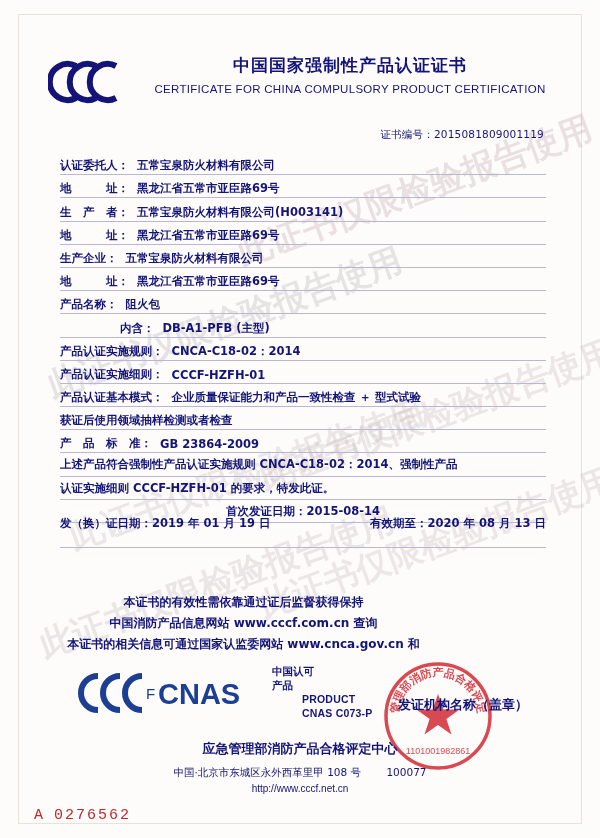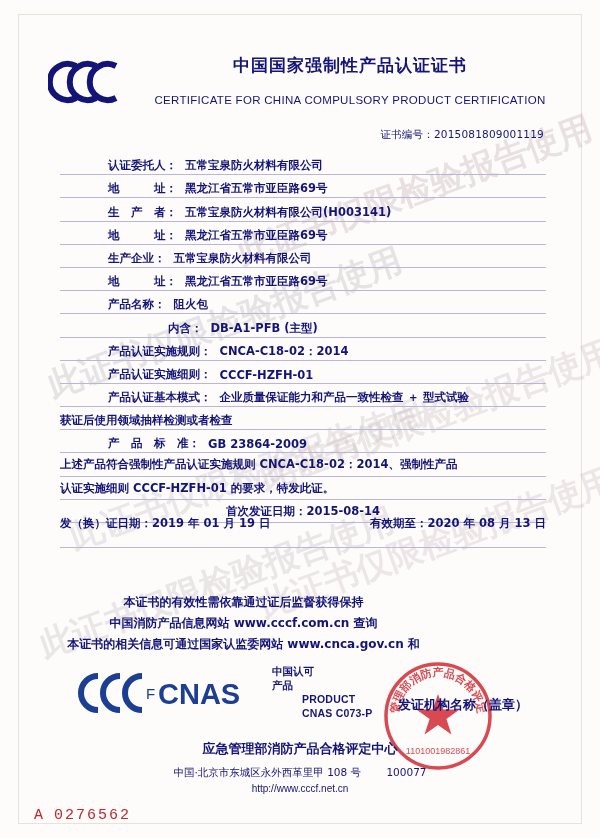--- a/index.html
+++ b/index.html
@@ -54,21 +54,21 @@
   }
   .title-cn {
     font-family: "DejaVu Sans", sans-serif;
     font-size: 17px;
     letter-spacing: 1px;
     color: #141478;
     font-weight: 600;
     white-space: nowrap;
   }
   .title-en {
-    margin-top: 17px;
+    margin-top: 6px;
     font-family: "Liberation Sans", sans-serif;
     font-size: 11.5px;
     letter-spacing: 0.3px;
     color: #141478;
     white-space: nowrap;
   }
 
   
   .cert-no {
     position: absolute;
@@ -94,21 +94,20 @@
     border-bottom: 1px solid #b9b6d6;
     font-family: "DejaVu Sans", sans-serif;
     font-size: 11.5px;
     color: #141478;
     padding-bottom: 1px;
     box-sizing: border-box;
   }
   .row .lab {
     white-space: nowrap;
     font-weight: 600;
-    margin-left: 48px;
   }
   .row .val {
     margin-left: 8px;
     white-space: nowrap;
     font-weight: 600;
   }
   .indent-sub {
     padding-left: 60px;
   }
 

